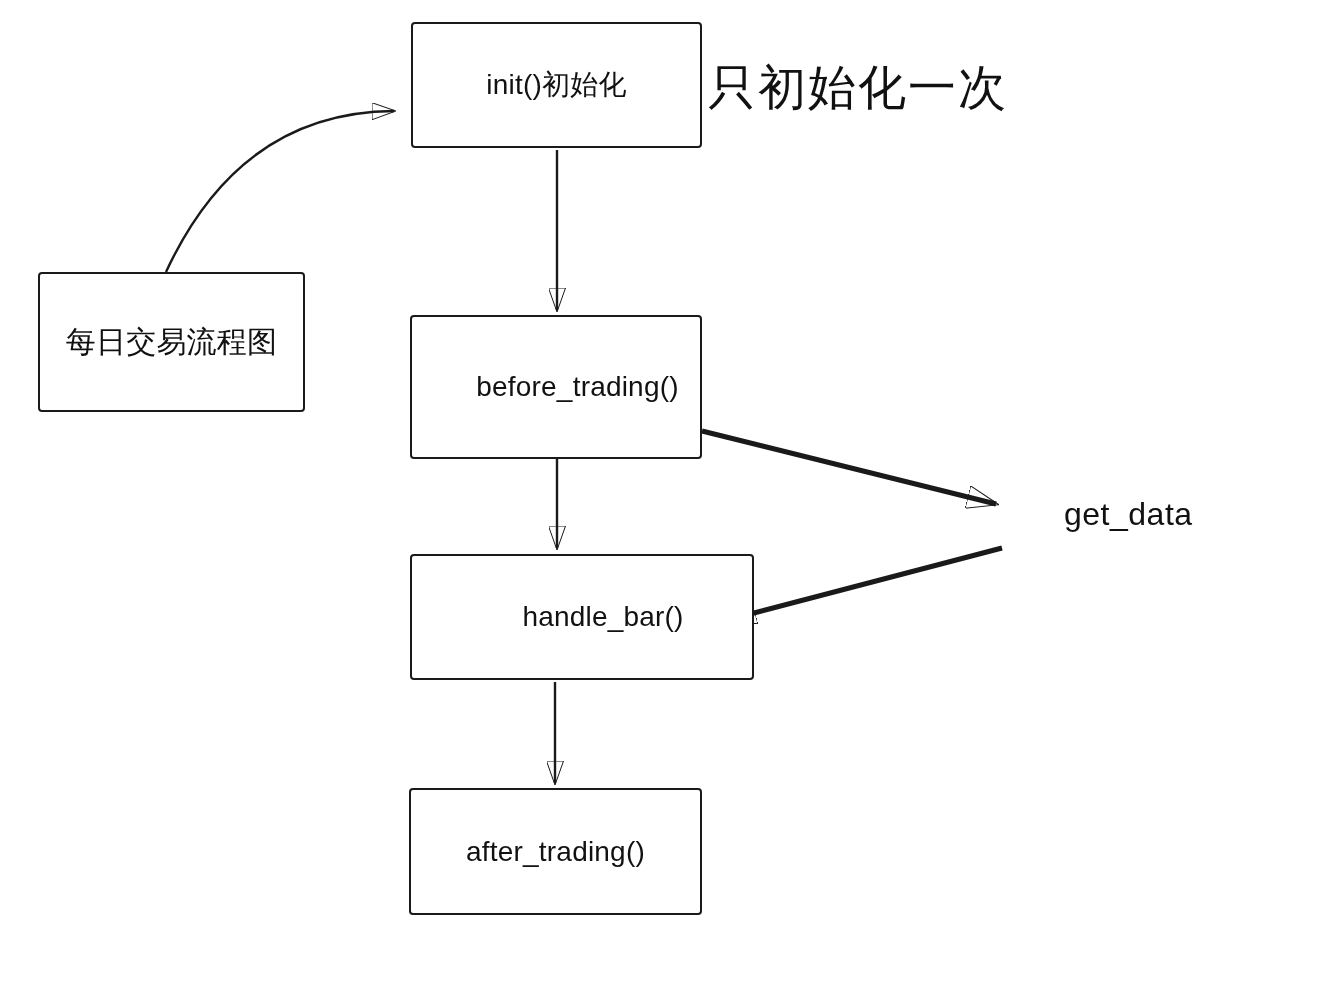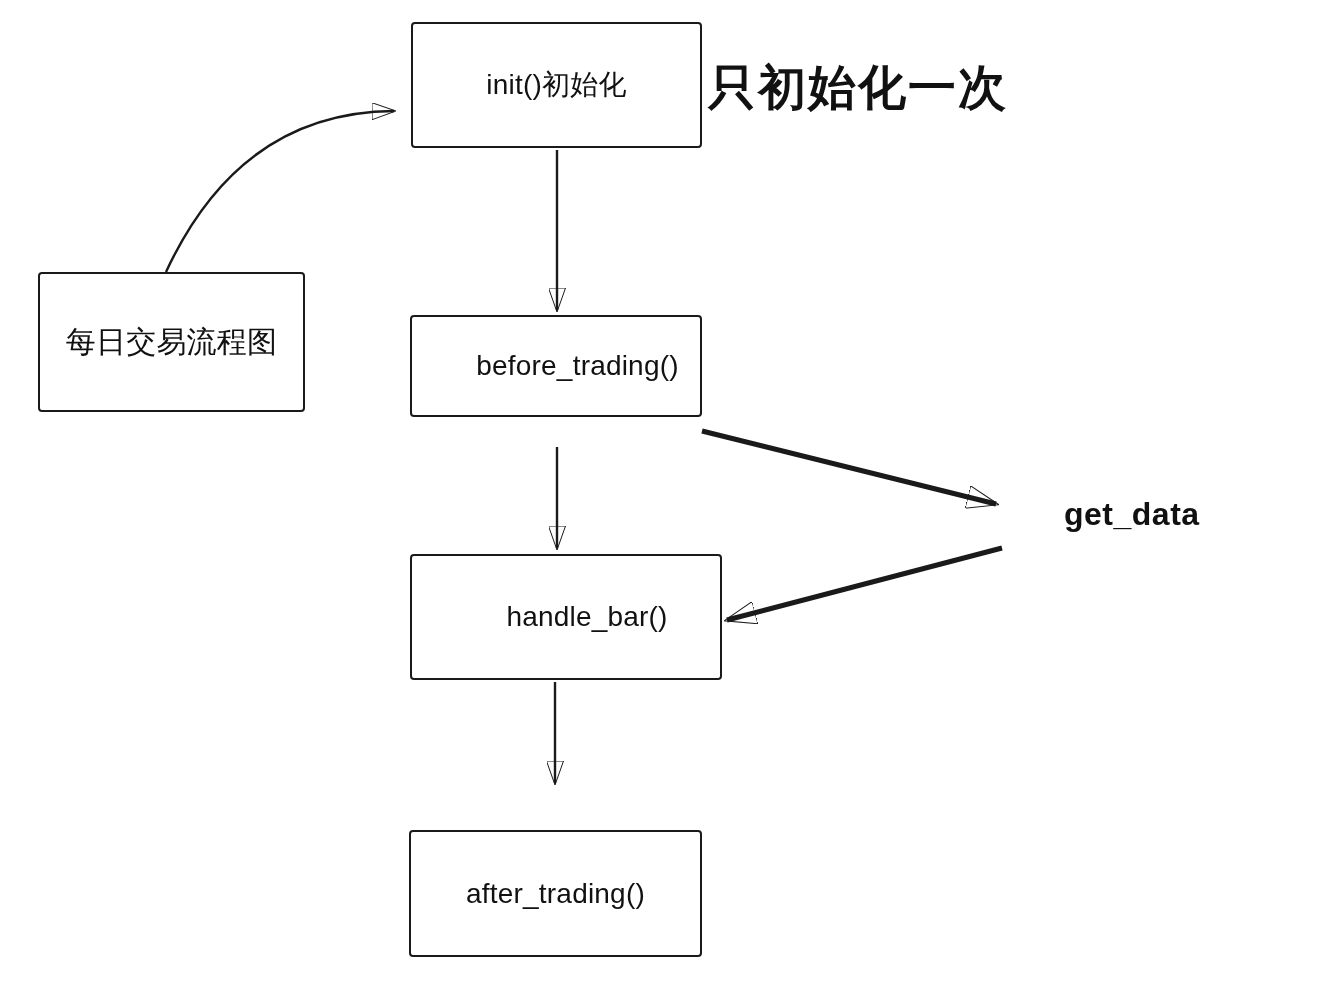--- a/index.html
+++ b/index.html
@@ -38,26 +38,26 @@
     flex-direction:row;
     align-items:center;
     justify-content:center;
     text-align:center;
     font-size:28px;
     line-height:1.35;
     letter-spacing:0.2px;
   }
   .node-side   {left:38px;  top:272px; width:267px; height:140px; font-size:30px;}
   .node-init   {left:411px; top:22px;  width:291px; height:126px;}
-  .node-before {left:410px; top:315px; width:292px; height:102px;padding-left:43px;}
-  .node-handle {left:410px; top:554px; width:312px; height:126px;padding-left:42px;}
-  .node-after  {left:409px; top:788px; width:293px; height:127px;margin-top:42px;}
+  .node-before {left:410px; top:315px; width:292px; height:144px;padding-left:43px;}
+  .node-handle {left:410px; top:554px; width:344px; height:126px;padding-left:42px;}
+  .node-after  {left:409px; top:788px; width:293px; height:127px;}
   .annotation{
     position:absolute;
-    font-weight:bold;
+    font-weight:normal;
     white-space:nowrap;
     line-height:1;
     text-align:right;
   }
   .note-init{left:708px; top:64px; font-size:48px; letter-spacing:2px;}
   .note-getdata{left:1064px; top:498px; font-size:32px; letter-spacing:0.5px;}
 </style>
 </head>
 <body>
 

